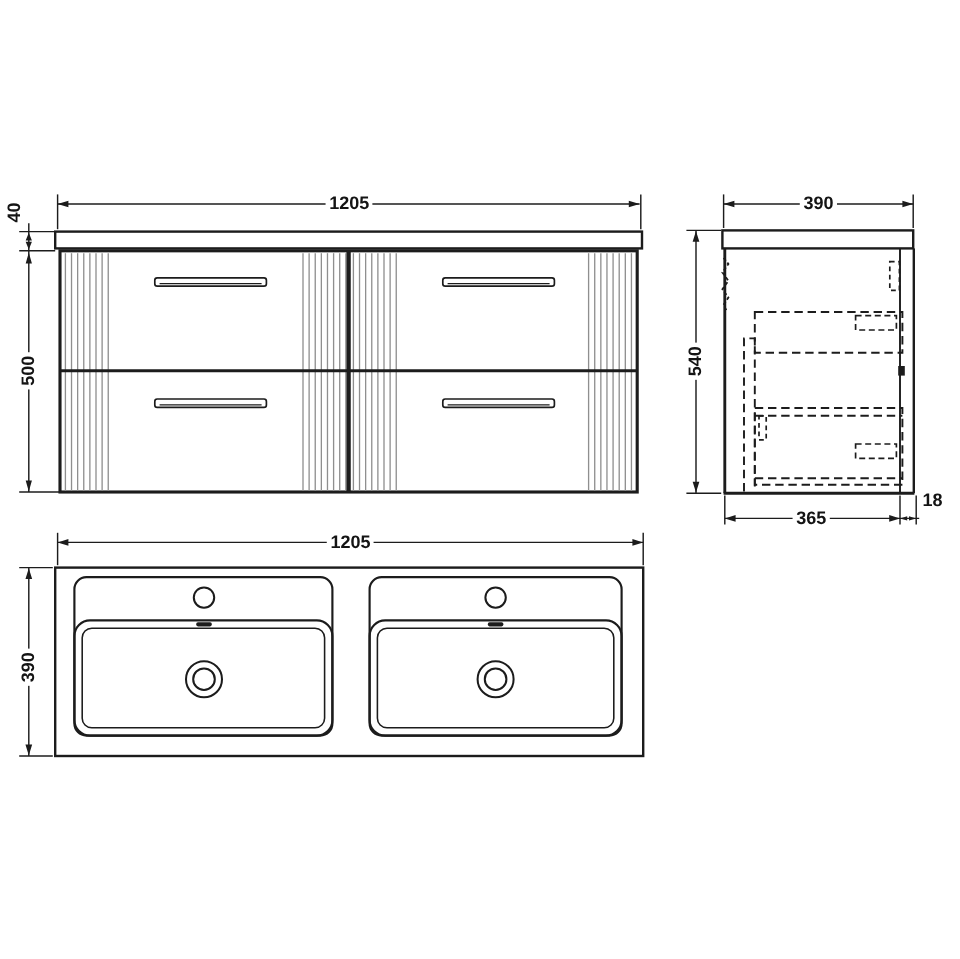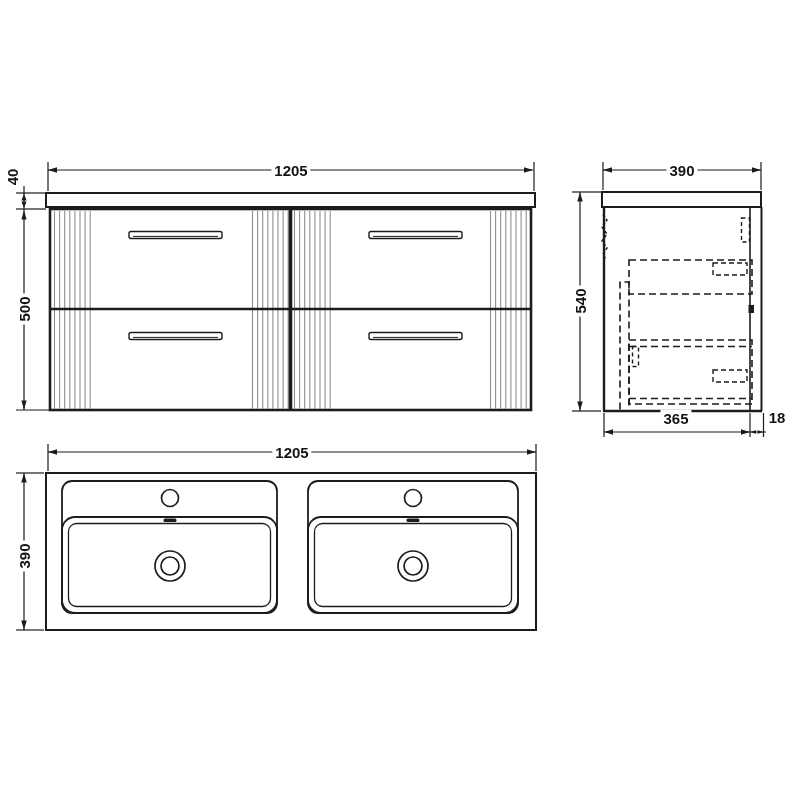--- a/index.html
+++ b/index.html
@@ -165,19 +165,19 @@
       </g>
     </g>
   </svg>
 
   <span class="dim" style="left:291px;top:170px;">1205</span>
   <span class="dim rot" style="left:12px;top:177px;">40</span>
   <span class="dim rot" style="left:24px;top:309px;">500</span>
 
   <span class="dim" style="left:682px;top:170px;">390</span>
   <span class="dim rot" style="left:580px;top:301px;">540</span>
-  <span class="dim" style="left:676px;top:418px;text-align:center;">365</span>
+  <span class="dim" style="left:676px;top:432px;text-align:center;">365</span>
   <span class="dim" style="left:777px;top:417px;">18</span>
 
   <span class="dim" style="left:292px;top:452px;">1205</span>
   <span class="dim rot" style="left:24px;top:556px;">390</span>
 
 </div>
 
 </body></html>

